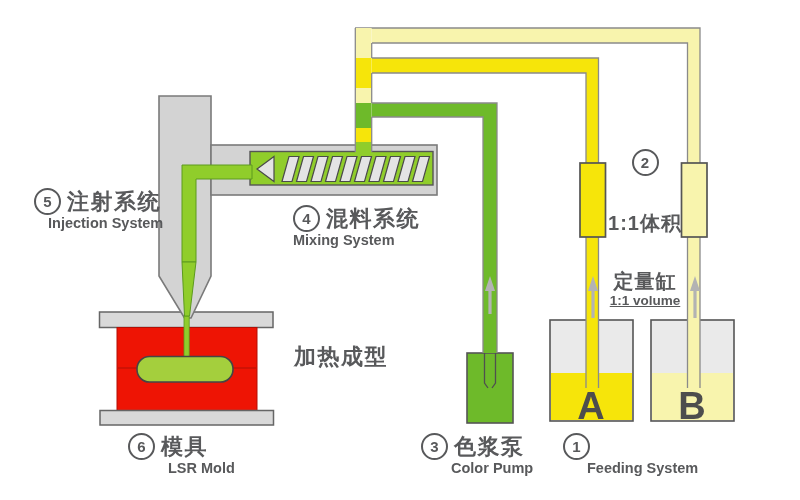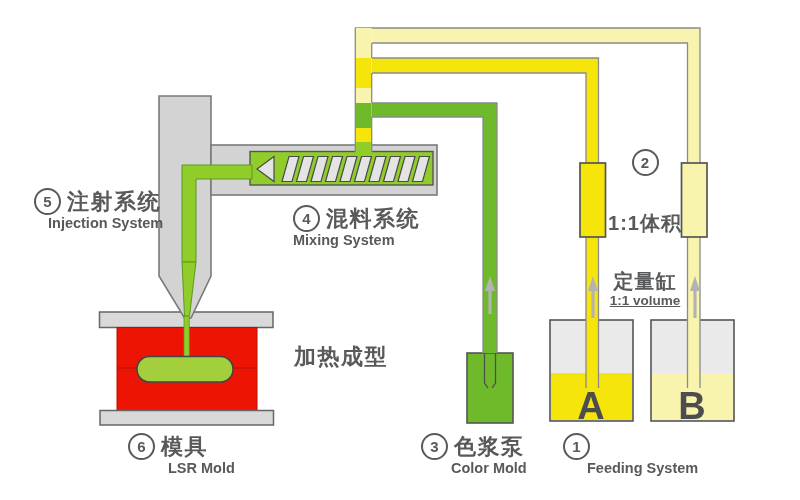--- a/index.html
+++ b/index.html
@@ -128,21 +128,21 @@
     <span class="zh">模具</span>
   </div>
   <div class="en" style="margin-left:40px;">LSR Mold</div>
 </div>
 
 <div class="label" style="left:421px;top:433px;">
   <div class="zh-row">
     <span class="num">3</span>
     <span class="zh">色浆泵</span>
   </div>
-  <div class="en" style="margin-left:30px;">Color Mold</div>
+  <div class="en" style="margin-left:30px;">Color Pump</div>
 </div>
 
 <div class="label" style="left:563px;top:433px;">
   <div class="zh-row">
     <span class="num">1</span>
   </div>
   <div class="en" style="margin-left:24px;">Feeding System</div>
 </div>
 
 </div>

